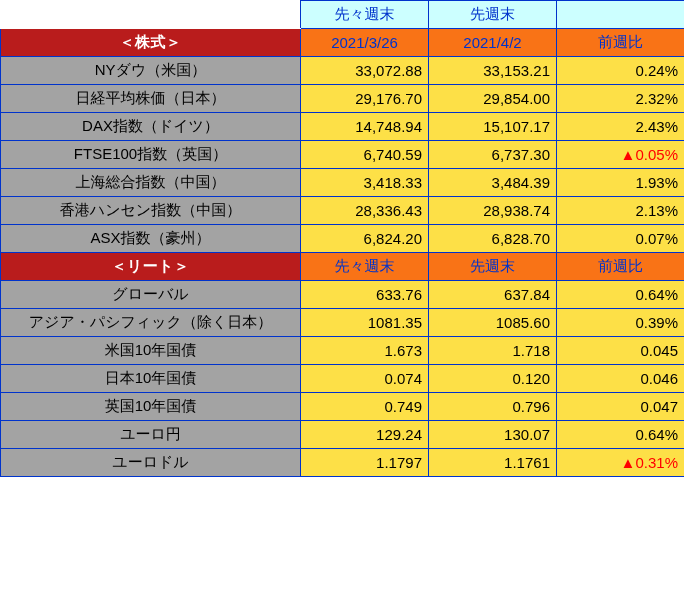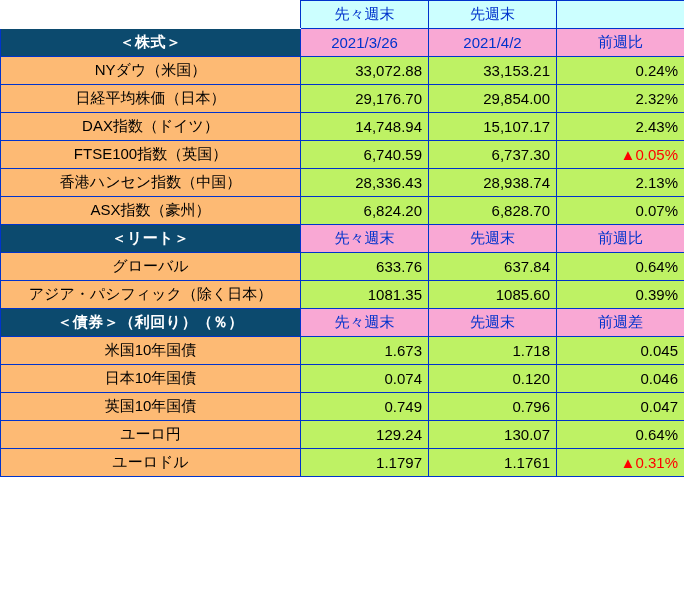--- a/index.html
+++ b/index.html
@@ -29,53 +29,53 @@
   }
   col.c-label { width: 300px; }
   col.c-val   { width: 128px; }
   col.c-val2  { width: 128px; }
   col.c-chg   { width: 128px; }
 
   
   td.label {
     text-align: center;
     color: #000000;
-    background: #fdba74;
+    background: #a3a3a3;
   }
   
   tr.section td.label {
-    background: #0c4a6e;
+    background: #b91c1c;
     color: #ffffff;
     font-weight: bold;
     text-align: center;
     letter-spacing: 0.5px;
   }
   tr.section td.hdr {
-    background: #f9a8d4;
+    background: #f97316;
     color: #0033cc;
     text-align: center;
     font-weight: normal;
   }
   
   tr.top td.blank {
     background: #ffffff;
     border-left: 1px solid #ffffff;
     border-top: 1px solid #ffffff;
     border-bottom: 1px solid #ffffff;
     border-right: 1px solid #0033cc;
   }
   tr.top td.hdr {
     background: #ccffff;
     color: #0033cc;
     text-align: center;
   }
   td.num {
     text-align: right;
     color: #000000;
-    background: #bef264;
+    background: #fde047;
     padding-right: 8px;
   }
   td.num.neg {
     color: #ff0000;
   }
 </style>
 </head>
 <body>
 
 <table class="market">
@@ -116,20 +116,26 @@
         <td class="num">15,107.17</td>
         <td class="num">2.43%</td>
       </tr>
       <tr>
         <td class="label">FTSE100指数（英国）</td>
         <td class="num">6,740.59</td>
         <td class="num">6,737.30</td>
         <td class="num neg">▲0.05%</td>
       </tr>
       <tr>
+        <td class="label">上海総合指数（中国）</td>
+        <td class="num">3,418.33</td>
+        <td class="num">3,484.39</td>
+        <td class="num">1.93%</td>
+      </tr>
+      <tr>
         <td class="label">香港ハンセン指数（中国）</td>
         <td class="num">28,336.43</td>
         <td class="num">28,938.74</td>
         <td class="num">2.13%</td>
       </tr>
       <tr>
         <td class="label">ASX指数（豪州）</td>
         <td class="num">6,824.20</td>
         <td class="num">6,828.70</td>
         <td class="num">0.07%</td>
@@ -144,26 +150,20 @@
         <td class="label">グローバル</td>
         <td class="num">633.76</td>
         <td class="num">637.84</td>
         <td class="num">0.64%</td>
       </tr>
       <tr>
         <td class="label">アジア・パシフィック（除く日本）</td>
         <td class="num">1081.35</td>
         <td class="num">1085.60</td>
         <td class="num">0.39%</td>
-      </tr>
-      <tr class="section">
-        <td class="label">＜債券＞（利回り）（％）</td>
-        <td class="hdr">先々週末</td>
-        <td class="hdr">先週末</td>
-        <td class="hdr">前週差</td>
       </tr>
       <tr>
         <td class="label">米国10年国債</td>
         <td class="num">1.673</td>
         <td class="num">1.718</td>
         <td class="num">0.045</td>
       </tr>
       <tr>
         <td class="label">日本10年国債</td>
         <td class="num">0.074</td>

